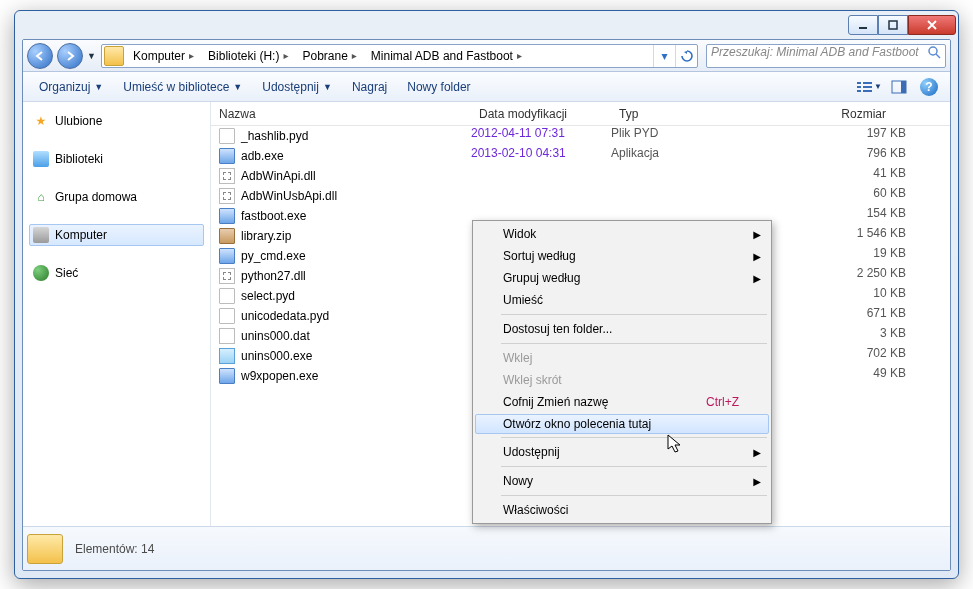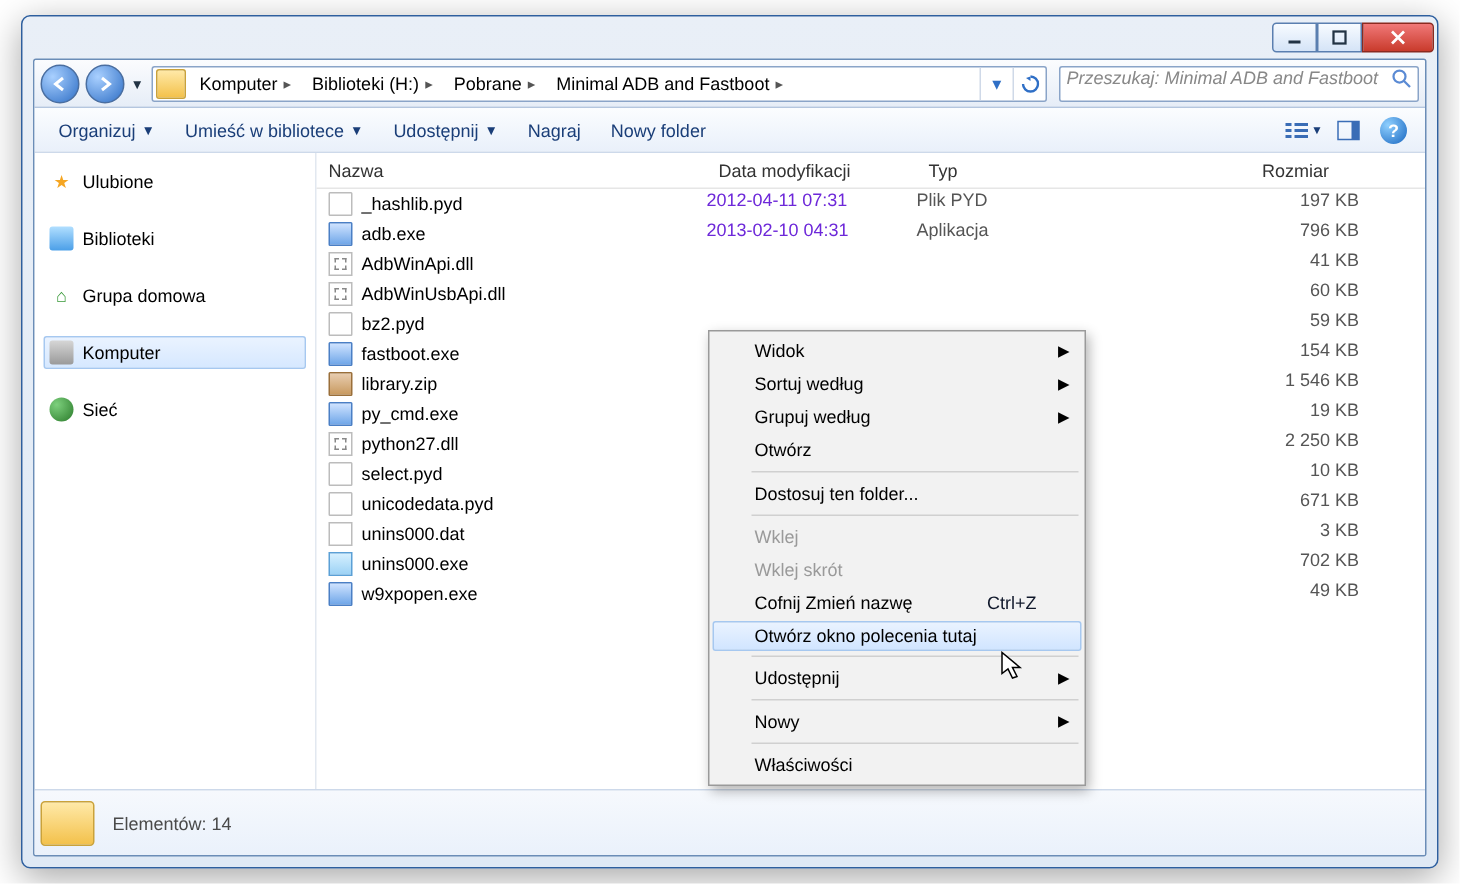--- a/index.html
+++ b/index.html
@@ -91,27 +91,27 @@
   .fico.dat{background:#fff;border:1px solid #bcbcbc;}
   .fico.uninst{background:linear-gradient(#d6f0ff,#9cd2f5);border:1px solid #5ba0d6;}
 
   
   .status { height:44px; border-top:1px solid #cdd9ea; background:linear-gradient(#f6f9fd,#eaf1fb); display:flex; align-items:center; padding:4px 4px; gap:12px; }
   .bigfolder{width:36px;height:30px;background:linear-gradient(#ffe9a8,#f3c14b);border:1px solid #caa23a;border-radius:3px;}
   .status .txt{color:#4a4a4a;}
 
   
   .ctxmenu {
-    position:absolute; left:449px; top:180px; width:252px;
+    position:absolute; left:449px; top:180px; width:300px;
     background:#f2f2f2; border:1px solid #9a9a9a; box-shadow:2px 3px 8px rgba(0,0,0,.3);
     padding:2px;
   }
   .ctxitem { height:22px; display:flex; align-items:center; padding:0 30px 0 28px; position:relative;}
   .ctxitem .lbl { flex:1; }
-  .ctxitem .sc { color:#0f172a; }
+  .ctxitem .sc { color:#be185d; }
   .ctxitem .sub { position:absolute; right:8px; font-size:10px; }
   .ctxitem.sel { background:linear-gradient(#eaf3ff,#d1e5ff); border:1px solid #a6c8f0; border-radius:2px; padding:0 13px 0 27px; height:20px; margin:1px 0;}
   .ctxitem.dis { color:#9a9a9a; }
   .ctxsep { height:1px; background:#d0d0d0; margin:3px 2px 3px 26px; }
 
   .cursor { position:absolute; left:644px; top:394px; }
 </style>
 </head>
 <body>
 
@@ -305,29 +305,20 @@
               <div class="cell name">
                 <div class="fico dll"></div>
                 <span>AdbWinUsbApi.dll</span>
               </div>
               <div class="cell date"></div>
               <div class="cell type"></div>
               <div class="cell size">60 KB</div>
             </div>
             <div class="row">
               <div class="cell name">
-                <div class="fico pyd"></div>
-                <span>bz2.pyd</span>
-              </div>
-              <div class="cell date"></div>
-              <div class="cell type"></div>
-              <div class="cell size">59 KB</div>
-            </div>
-            <div class="row">
-              <div class="cell name">
                 <div class="fico exe"></div>
                 <span>fastboot.exe</span>
               </div>
               <div class="cell date"></div>
               <div class="cell type"></div>
               <div class="cell size">154 KB</div>
             </div>
             <div class="row">
               <div class="cell name">
                 <div class="fico zip"></div>
@@ -411,21 +402,21 @@
         </div>
       <div class="ctxitem">
           <span class="lbl">Sortuj według</span>
           <span class="sub">▶</span>
         </div>
       <div class="ctxitem">
           <span class="lbl">Grupuj według</span>
           <span class="sub">▶</span>
         </div>
       <div class="ctxitem">
-          <span class="lbl">Otwórz</span>
+          <span class="lbl">Umieść</span>
         </div>
       <div class="ctxsep"></div>
       <div class="ctxitem">
           <span class="lbl">Dostosuj ten folder...</span>
         </div>
       <div class="ctxsep"></div>
       <div class="ctxitem dis">
           <span class="lbl">Wklej</span>
         </div>
       <div class="ctxitem dis">

